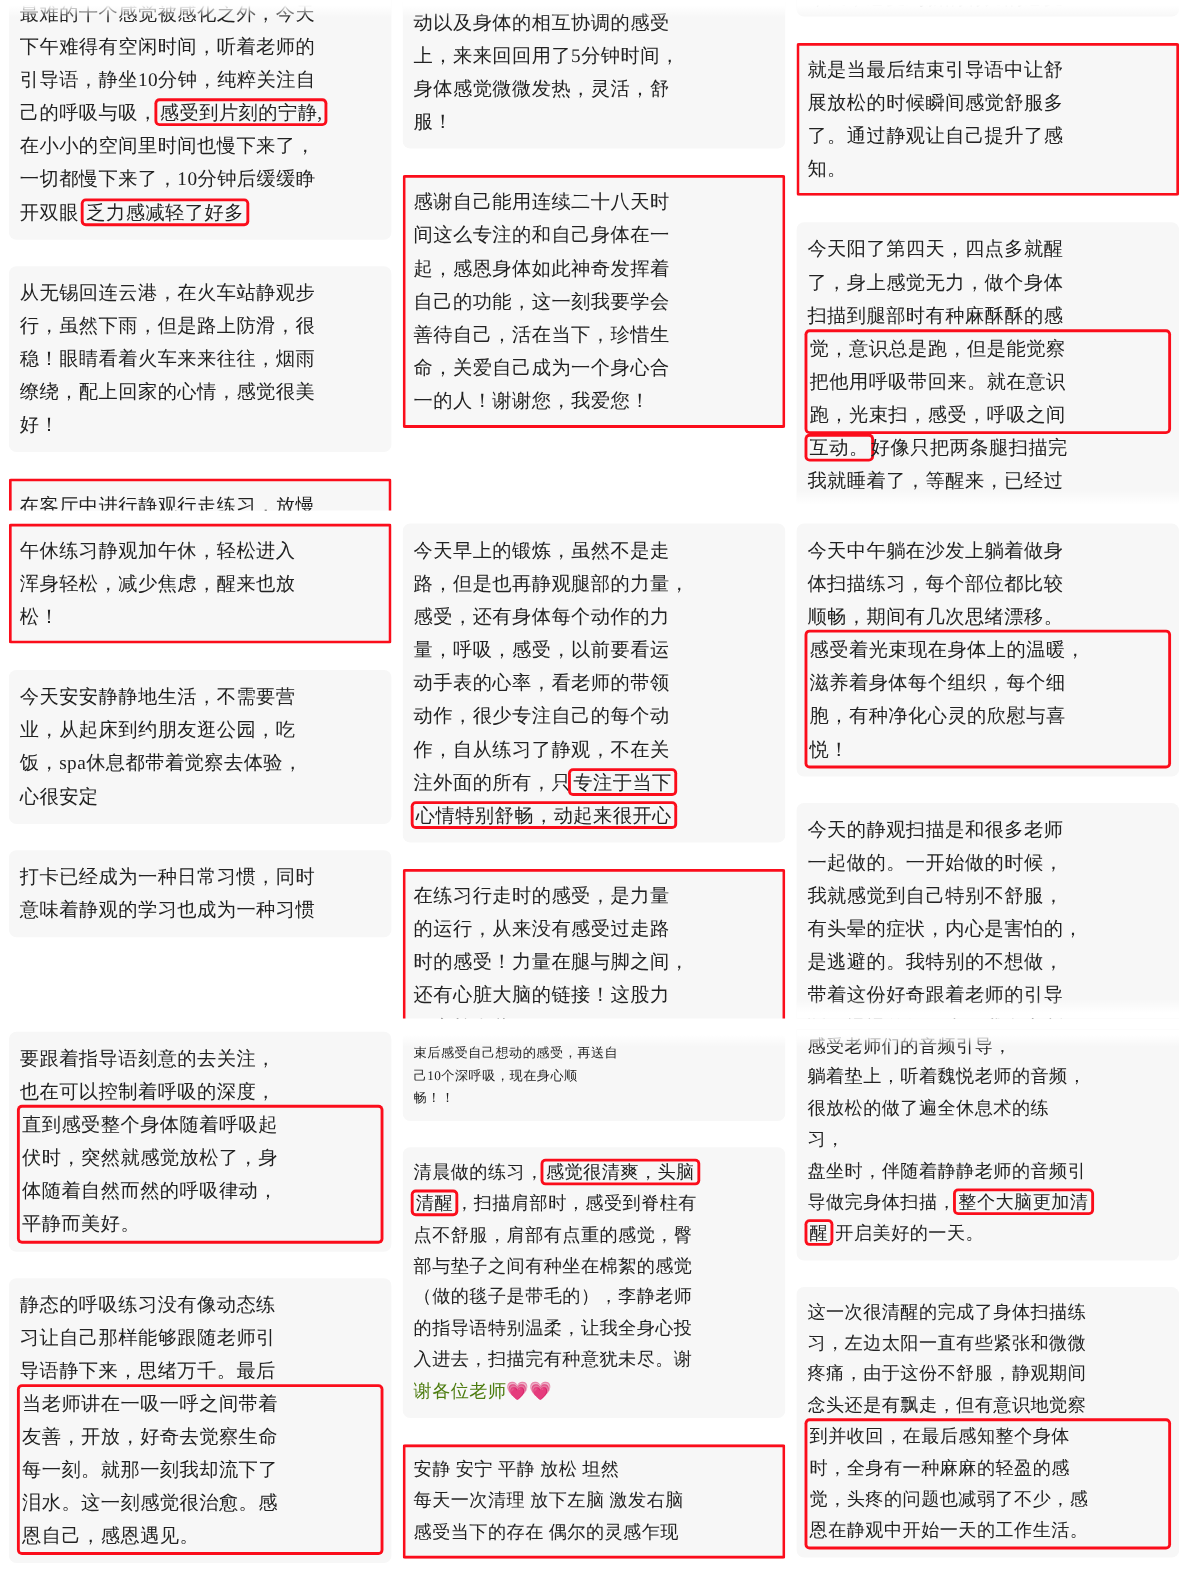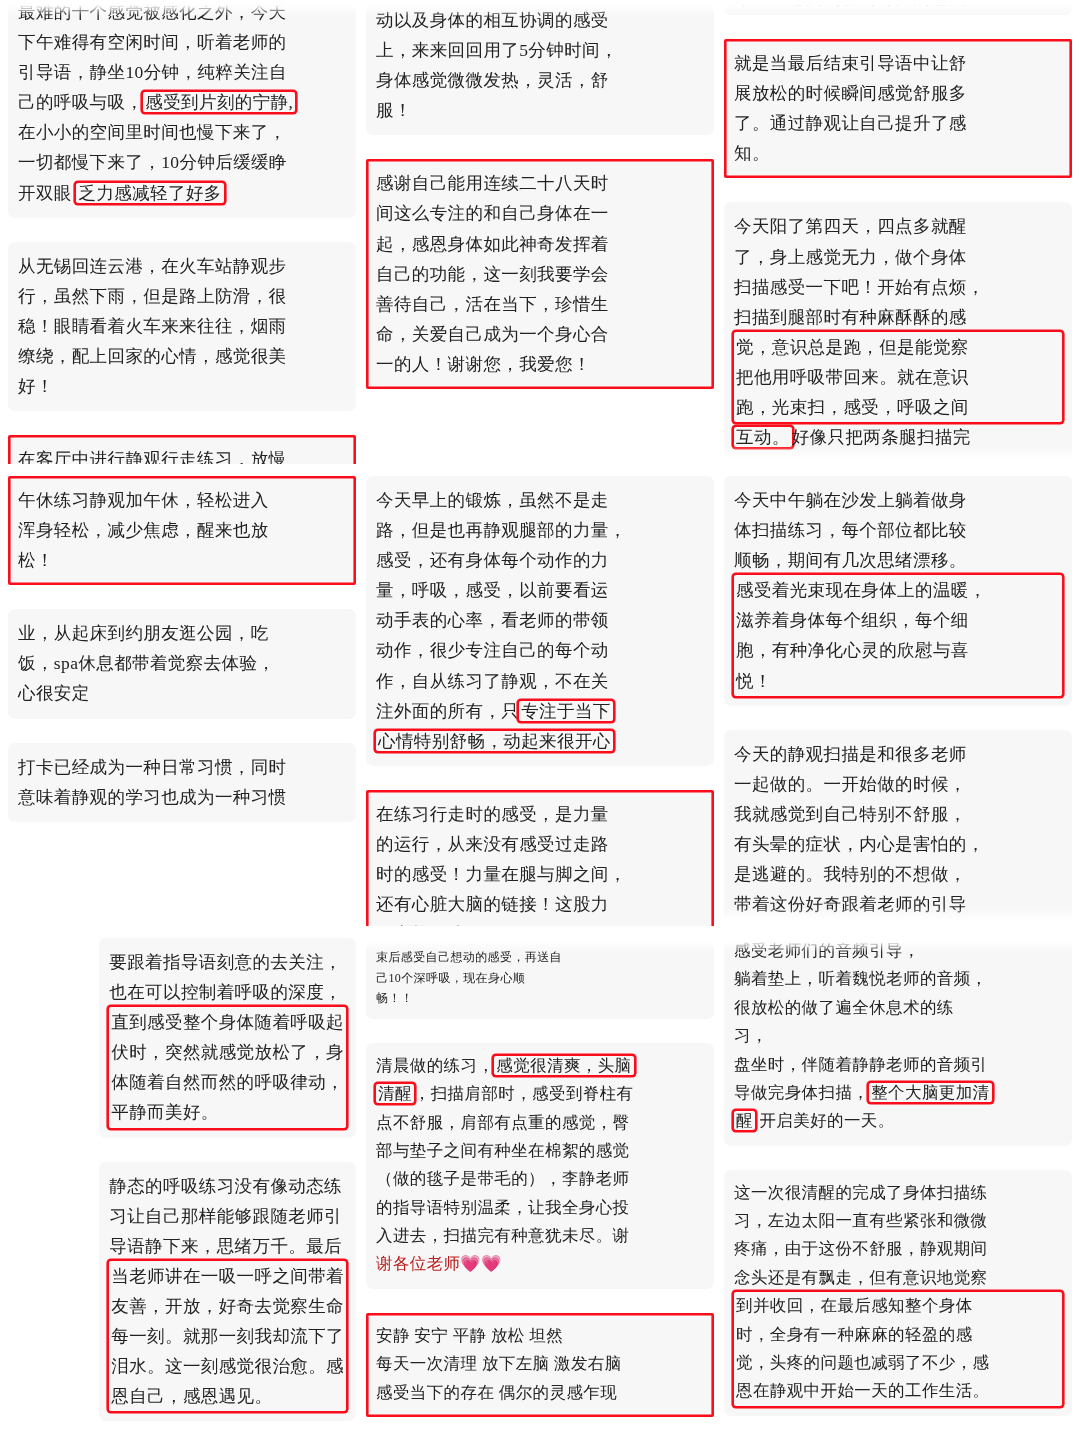--- a/index.html
+++ b/index.html
@@ -93,22 +93,22 @@
   }
   .clip {
     overflow: hidden;
   }
   .sep {
     height: 10px;
     flex: 0 0 auto;
     background: #ffffff;
   }
   .emoji {
-    font-family: Liberation Mono, monospace;
-    color: #b91c1c;
+    font-family: Liberation Serif, serif;
+    color: #4d7c0f;
   }
 </style>
 </head>
 <body>
 
 <div class="page">
   <div class="columns">
 
     <div class="column">
 
@@ -138,33 +138,34 @@
 
       <div class="sep"></div>
 
       <div class="screen clip" style="height:452px;">
         <div class="card box">
           <div>午休练习静观加午休，轻松进入</div>
           <div>浑身轻松，减少焦虑，醒来也放</div>
           <div>松！</div>
         </div>
         <div class="card">
+          <div>今天安安静静地生活，不需要营</div>
           <div>业，从起床到约朋友逛公园，吃</div>
           <div>饭，spa休息都带着觉察去体验，</div>
           <div>心很安定</div>
         </div>
         <div class="card">
           <div>打卡已经成为一种日常习惯，同时</div>
           <div>意味着静观的学习也成为一种习惯</div>
         </div>
       </div>
 
       <div class="sep"></div>
 
-      <div class="screen clip" style="height:490px;align-items:flex-end;">
+      <div class="screen clip" style="height:490px;">
         <div class="card">
           <div>要跟着指导语刻意的去关注，</div>
           <div>也在可以控制着呼吸的深度，</div>
           <div class="mark" style="display:block;">
             <div>直到感受整个身体随着呼吸起</div>
             <div>伏时，突然就感觉放松了，身</div>
             <div>体随着自然而然的呼吸律动，</div>
             <div>平静而美好。</div>
           </div>
         </div>
@@ -260,21 +261,20 @@
         </div>
         <div class="card box">
           <div>就是当最后结束引导语中让舒</div>
           <div>展放松的时候瞬间感觉舒服多</div>
           <div>了。通过静观让自己提升了感</div>
           <div>知。</div>
         </div>
         <div class="card">
           <div>今天阳了第四天，四点多就醒</div>
           <div>了，身上感觉无力，做个身体</div>
-          <div>扫描感受一下吧！开始有点烦，</div>
           <div>扫描到腿部时有种麻酥酥的感</div>
           <div class="mark" style="display:block;">
             <div>觉，意识总是跑，但是能觉察</div>
             <div>把他用呼吸带回来。就在意识</div>
             <div>跑，光束扫，感受，呼吸之间</div>
           </div>
           <div><span class="mark">互动。</span><span>好像只把两条腿扫描完</span></div>
           <div>我就睡着了，等醒来，已经过</div>
         </div>
       </div>

